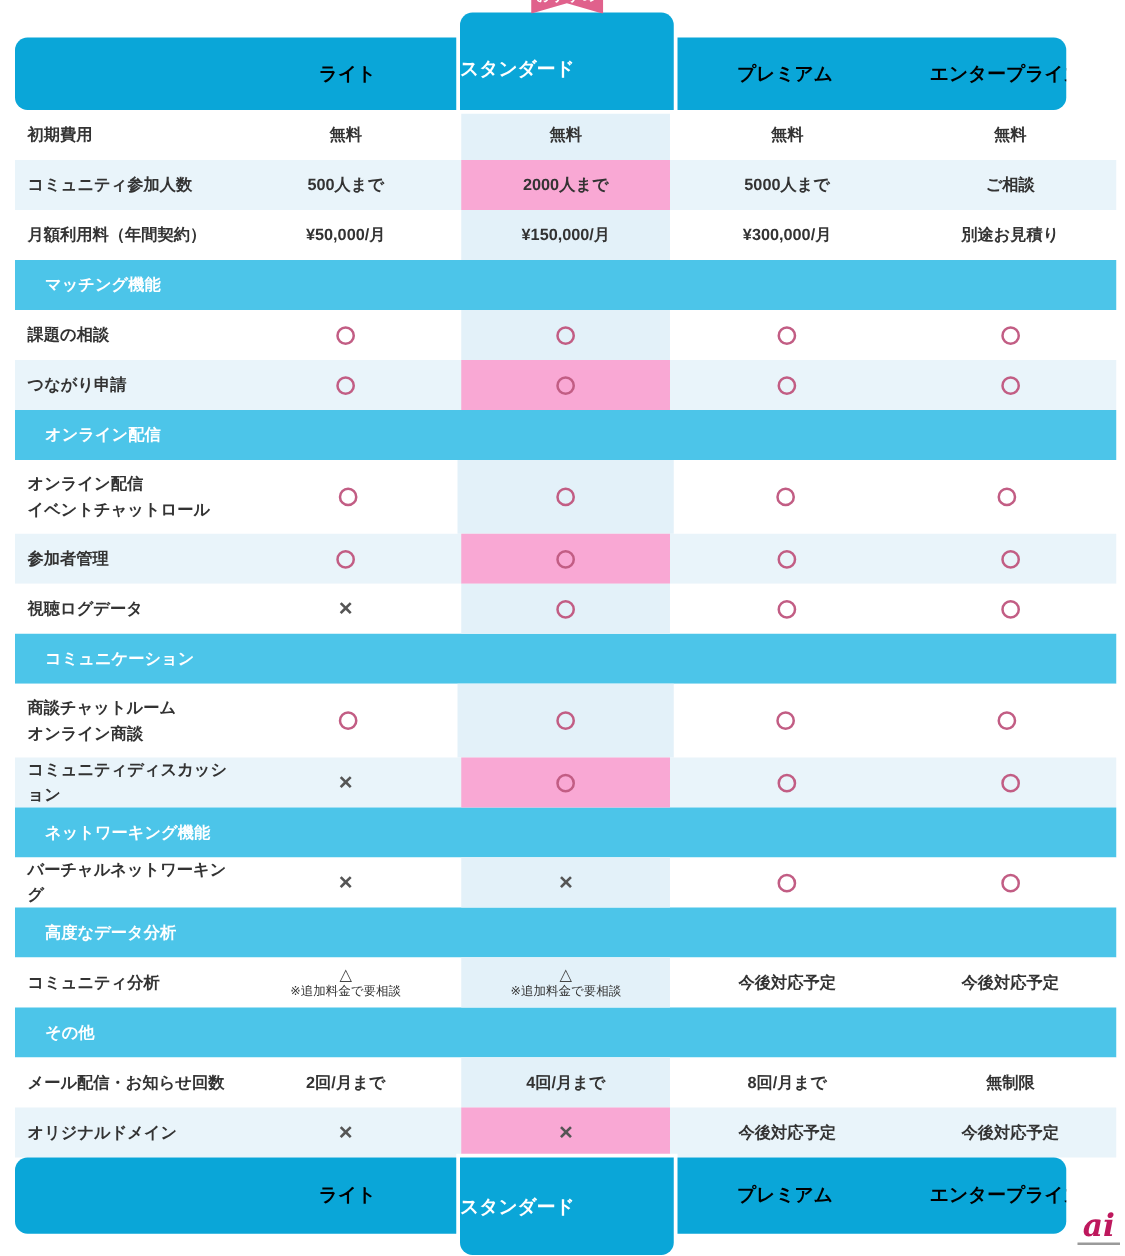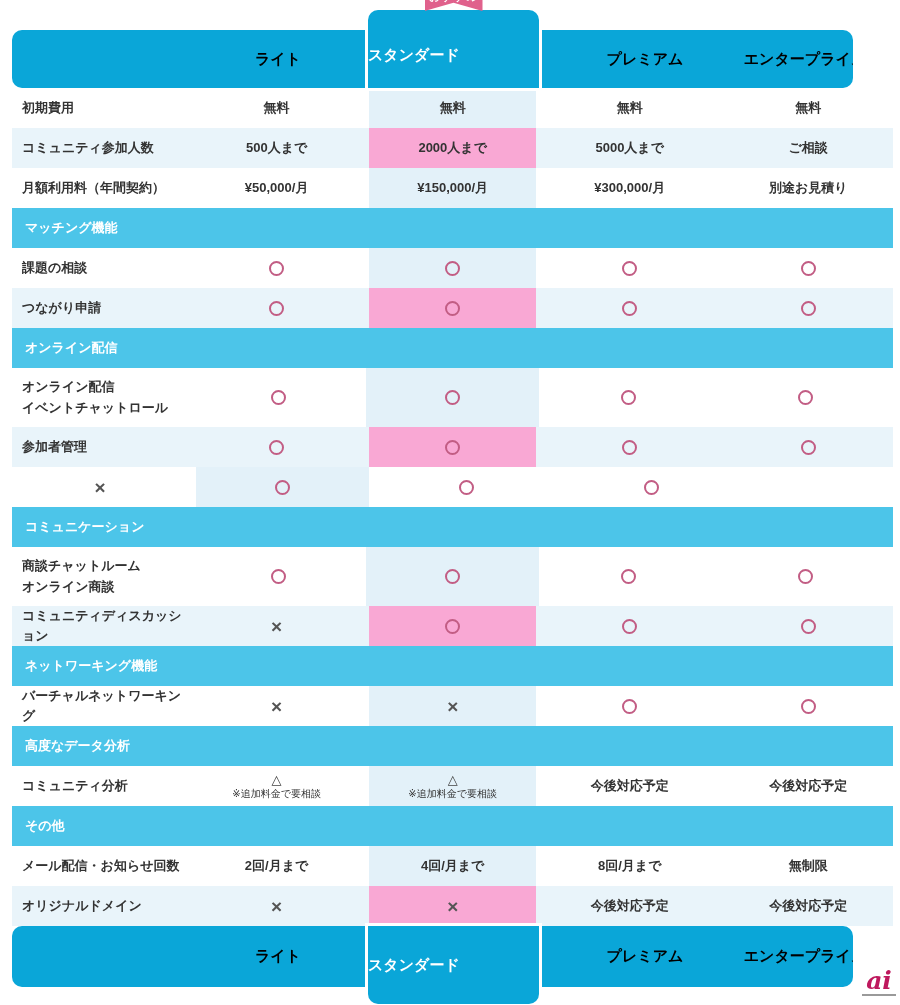--- a/index.html
+++ b/index.html
@@ -14,21 +14,21 @@
   .band{
     position:relative;width:841px;height:58px;background:#0aa6d8;
     border-radius:10px;overflow:hidden;
   }
   .band.foot{height:61px;}
   .plabel{
     position:absolute;top:0;height:100%;display:flex;align-items:center;justify-content:center;
     color:#000000;font-weight:bold;font-size:15px;white-space:nowrap;
   }
   .pl-light{left:178px;width:176px;}
-  .pl-prem{left:544px;width:178px;}
+  .pl-prem{left:527px;width:178px;}
   .pl-ent{left:705px;width:176px;}
 
   .std-card{
     position:absolute;left:356px;width:171px;background:#0aa6d8;z-index:2;
     box-shadow:0 0 0 3px #ffffff;
     display:flex;align-items:center;
     color:#ffffff;font-weight:bold;font-size:15px;
   }
   .std-card.top{top:-20px;height:78px;border-radius:10px 10px 0 0;padding-top:12px;box-sizing:border-box;}
   .std-card.bottom{top:0;height:78px;border-radius:0 0 10px 10px;}
@@ -38,21 +38,21 @@
     width:58px;height:26px;background:#e0618c;
     clip-path:polygon(0 0,100% 0,100% 100%,50% 68%,0 100%);
     color:#ffffff;font-size:11px;font-weight:bold;letter-spacing:1px;
     display:flex;justify-content:center;box-sizing:border-box;padding-top:4px;
   }
 
   
   #rows{width:881px;}
   .section{
     width:881px;height:40px;background:#4cc5e9;box-sizing:border-box;
-    display:flex;align-items:center;padding-left:13px;
+    display:flex;align-items:center;padding-left:24px;
     color:#ffffff;font-weight:bold;font-size:13px;
   }
   .row{display:flex;width:881px;}
   .row.norm{height:40px;gap:8px;}
   .row.tall{height:59px;}
   .row.white{background:#ffffff;}
   .row.tint{background:#e9f4fa;}
   .row.white .c2{background:#e3f1f9;}
   .row.tint  .c2{background:#f9a8d4;}
   .c0{
@@ -181,20 +181,21 @@
           <span class="sym-circle"></span>
         </div>
         <div class="cv c3">
           <span class="sym-circle"></span>
         </div>
         <div class="cv c4">
           <span class="sym-circle"></span>
         </div>
       </div>
       <div class="row white norm">
+        <div class="c0">視聴ログデータ</div>
         <div class="cv c1">
           <span class="sym-cross">×</span>
         </div>
         <div class="cv c2">
           <span class="sym-circle"></span>
         </div>
         <div class="cv c3">
           <span class="sym-circle"></span>
         </div>
         <div class="cv c4">

